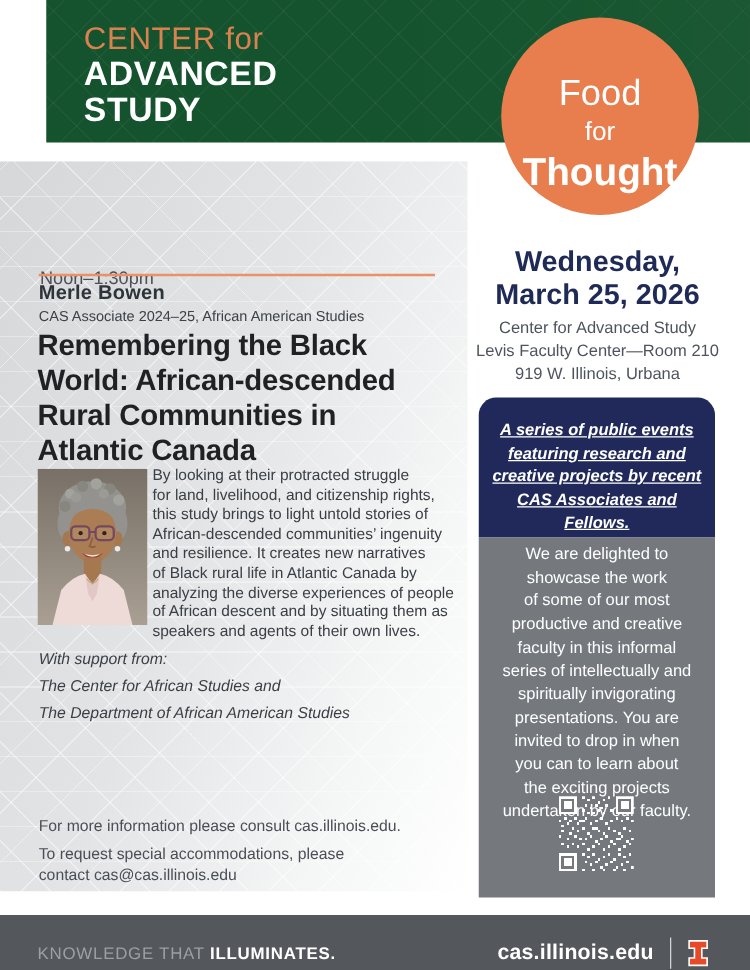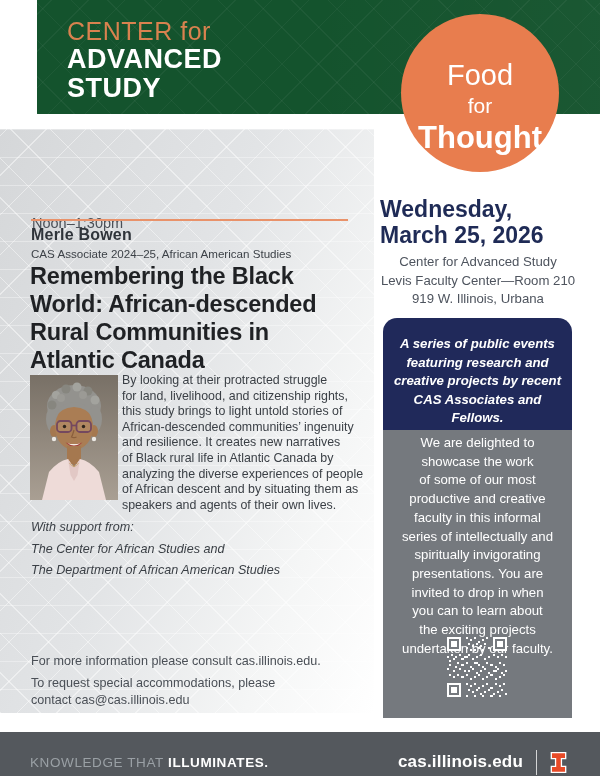--- a/index.html
+++ b/index.html
@@ -55,27 +55,27 @@
              color:#1f2124; line-height:28px; letter-spacing:-0.2px; }
   .photo   { position:absolute; left:30px; top:246px; width:88px; height:125px; }
   .desc    { position:absolute; left:122px; top:244px; width:252px;
              font-size:12.4px; line-height:15.6px; color:#3a3f45; }
   .support { position:absolute; left:31px; top:388px; font-size:12.6px; font-style:italic;
              color:#3a3f45; line-height:21.5px; }
   .info1   { position:absolute; left:31px; top:525px; font-size:12.6px; color:#4a4f56; }
   .info2   { position:absolute; left:31px; top:546px; font-size:12.6px; color:#4a4f56; line-height:16.5px; }
 
   
-  .date  { position:absolute; left:380px; top:196px; width:196px; 
+  .date  { position:absolute; left:380px; top:196px; width:196px; text-align:center;
            font-size:23px; font-weight:700; color:#1f2b56; line-height:26px; }
   .venue { position:absolute; left:368px; top:253px; width:220px; text-align:center;
            font-size:13.2px; color:#4e545e; line-height:18.5px; }
   .navybox {
     position:absolute; left:383px; top:318px; width:189px; height:112px;
-    border-radius:14px 14px 0 0; background:#20295a; color:#ffffff; text-align:center;
+    border-radius:14px 14px 0 0; background:#20295a; color:#ffffff; text-align:center;text-decoration:underline;
   }
   .navybox .blurb { margin:17px 10px 0; font-size:13.2px; font-style:italic; font-weight:700; line-height:18.6px; }
   .graybox {
     position:absolute; left:383px; top:430px; width:189px; height:288px;
     background:#75797e; color:#ffffff; text-align:center;
   }
   .graybox .blurb2 { margin:4px 6px 0; font-size:13.2px; line-height:18.7px; }
   .qr { position:absolute; left:64px; top:207px; width:60px; height:60px; }
 
   

